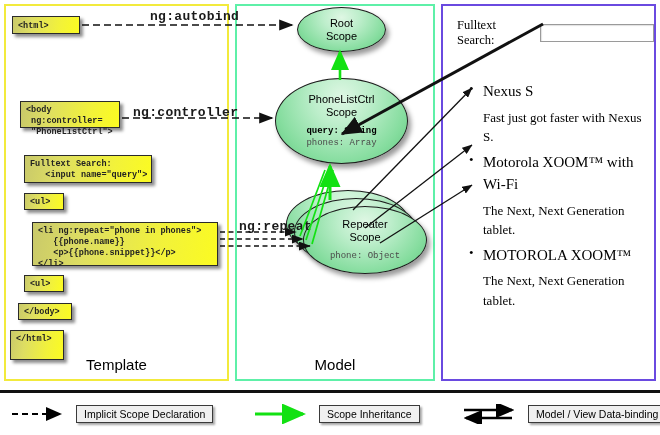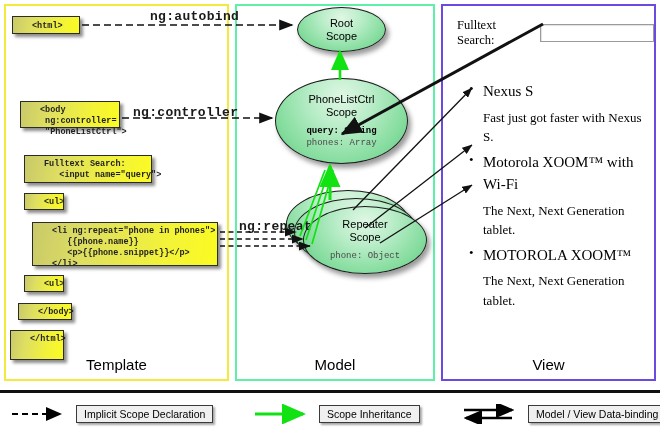--- a/index.html
+++ b/index.html
@@ -15,21 +15,21 @@
   #col-model{left:235px;top:4px;width:200px;height:377px;border:2px solid #5ef0a8;}
   #col-view{left:441px;top:4px;width:215px;height:377px;border:2px solid #6a4ae0;}
 
   
   .codebox{position:absolute;box-sizing:border-box;
      border:1.5px solid #2b2b2b;
      background:linear-gradient(100deg,#c9c96a 0%,#dede62 28%,#f2f23a 70%,#fbfb22 100%);
      box-shadow:3px 3px 3px rgba(0,0,0,.45);
      font-family:"Liberation Mono",monospace;
      font-size:8.5px;font-weight:bold;color:#222;
-     padding:3px 19px;line-height:1.28;white-space:pre;}
+     padding:3px 5px;line-height:1.28;white-space:pre;}
 
   
   .conn-label{position:absolute;font-family:"Liberation Mono",monospace;
      font-size:13px;font-weight:bold;color:#1a1a1a;letter-spacing:.3px;}
 
   
   .scope{position:absolute;border-radius:50%;
      border:1.6px solid #1d1d1d;
      background:radial-gradient(ellipse at 50% 22%,#dff7e4 0%,#bdeecb 30%,#86dd9f 70%,#5ec77e 100%);
      box-shadow:3px 4px 5px rgba(0,0,0,.4);
@@ -144,21 +144,20 @@
           <div class="phone-name">Motorola XOOM™  with Wi-Fi</div>
           <div class="phone-snip">The Next, Next Generation tablet.</div>
         </div>
         <div class="phone-item">
           <div class="phone-name">MOTOROLA XOOM™</div>
           <div class="phone-snip">The Next, Next Generation tablet.</div>
         </div>
       </div>
 
     </div>
-    <div class="col-label">View</div>
   </div>
 
   <div class="conn-label" style="left:150px;top:9px;">ng:autobind</div>
   <div class="conn-label" style="left:133px;top:105px;">ng:controller</div>
   <div class="conn-label" style="left:239px;top:219px;">ng:repeat</div>
 
   <svg class="overlay" viewBox="0 0 660 435">
     <defs>
       <marker id="ah-black" markerWidth="9" markerHeight="7" refX="8" refY="3.5" orient="auto">
         <polygon points="0 0, 9 3.5, 0 7" fill="#111"></polygon>

